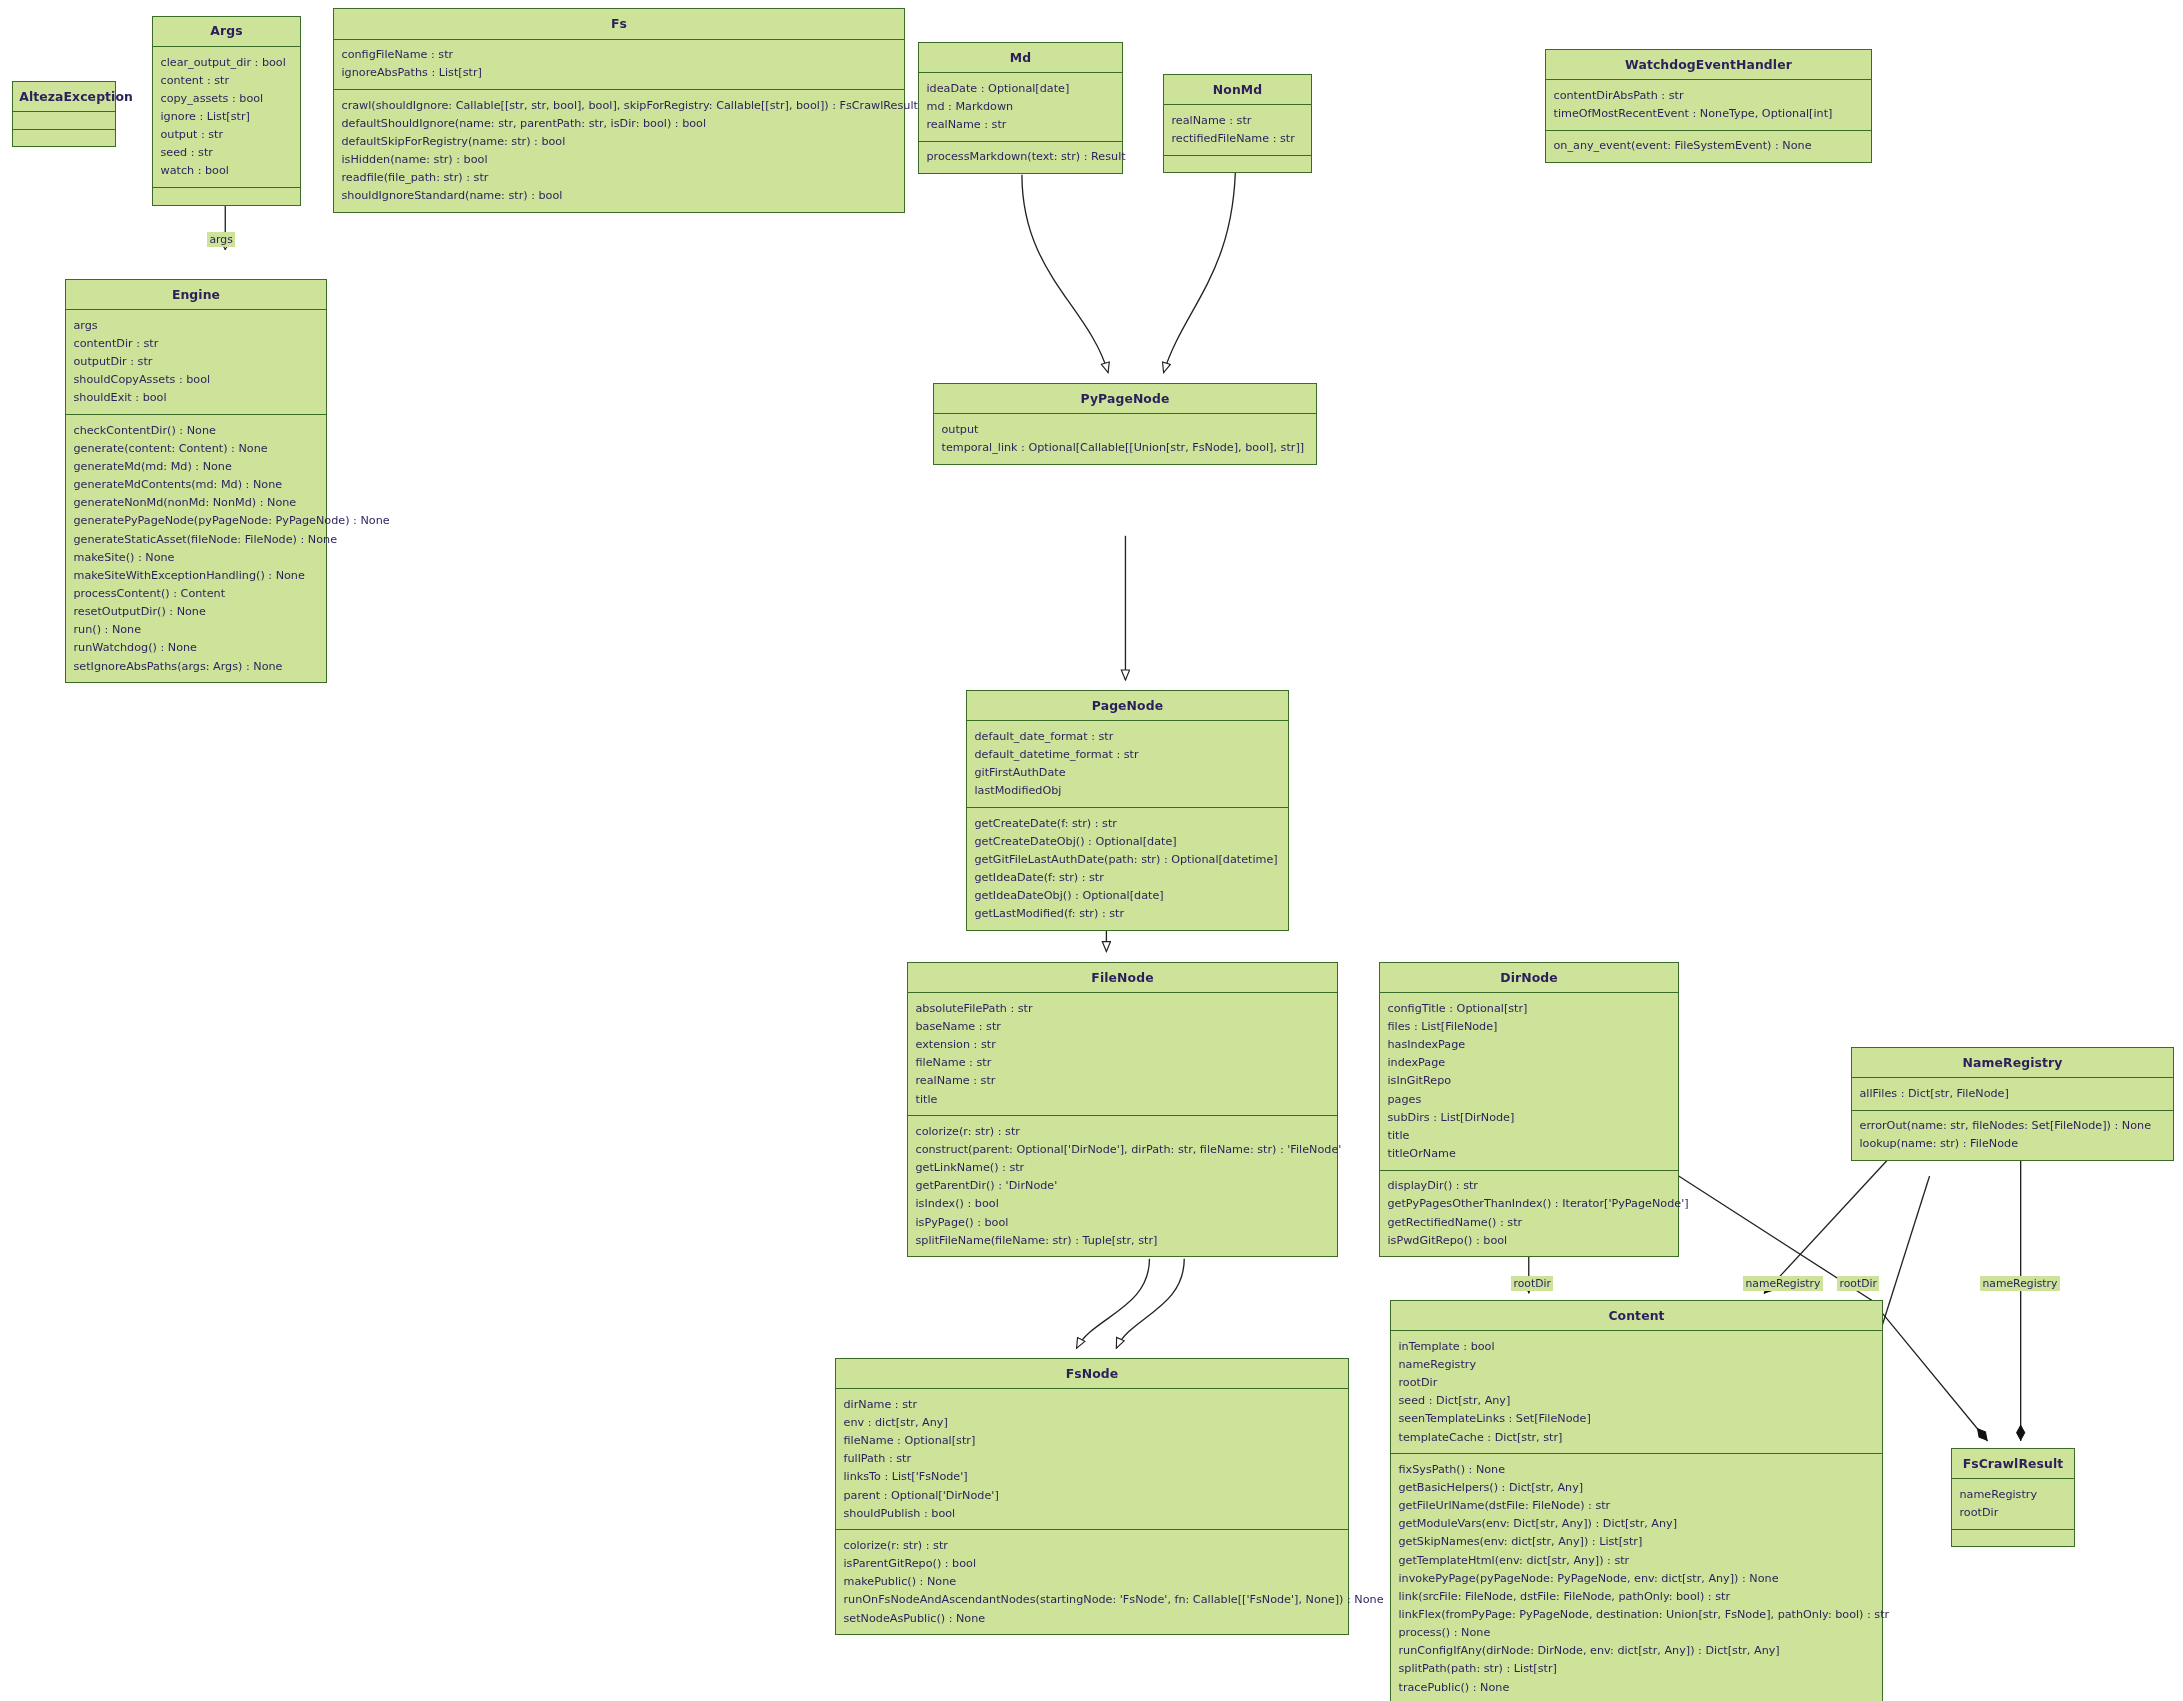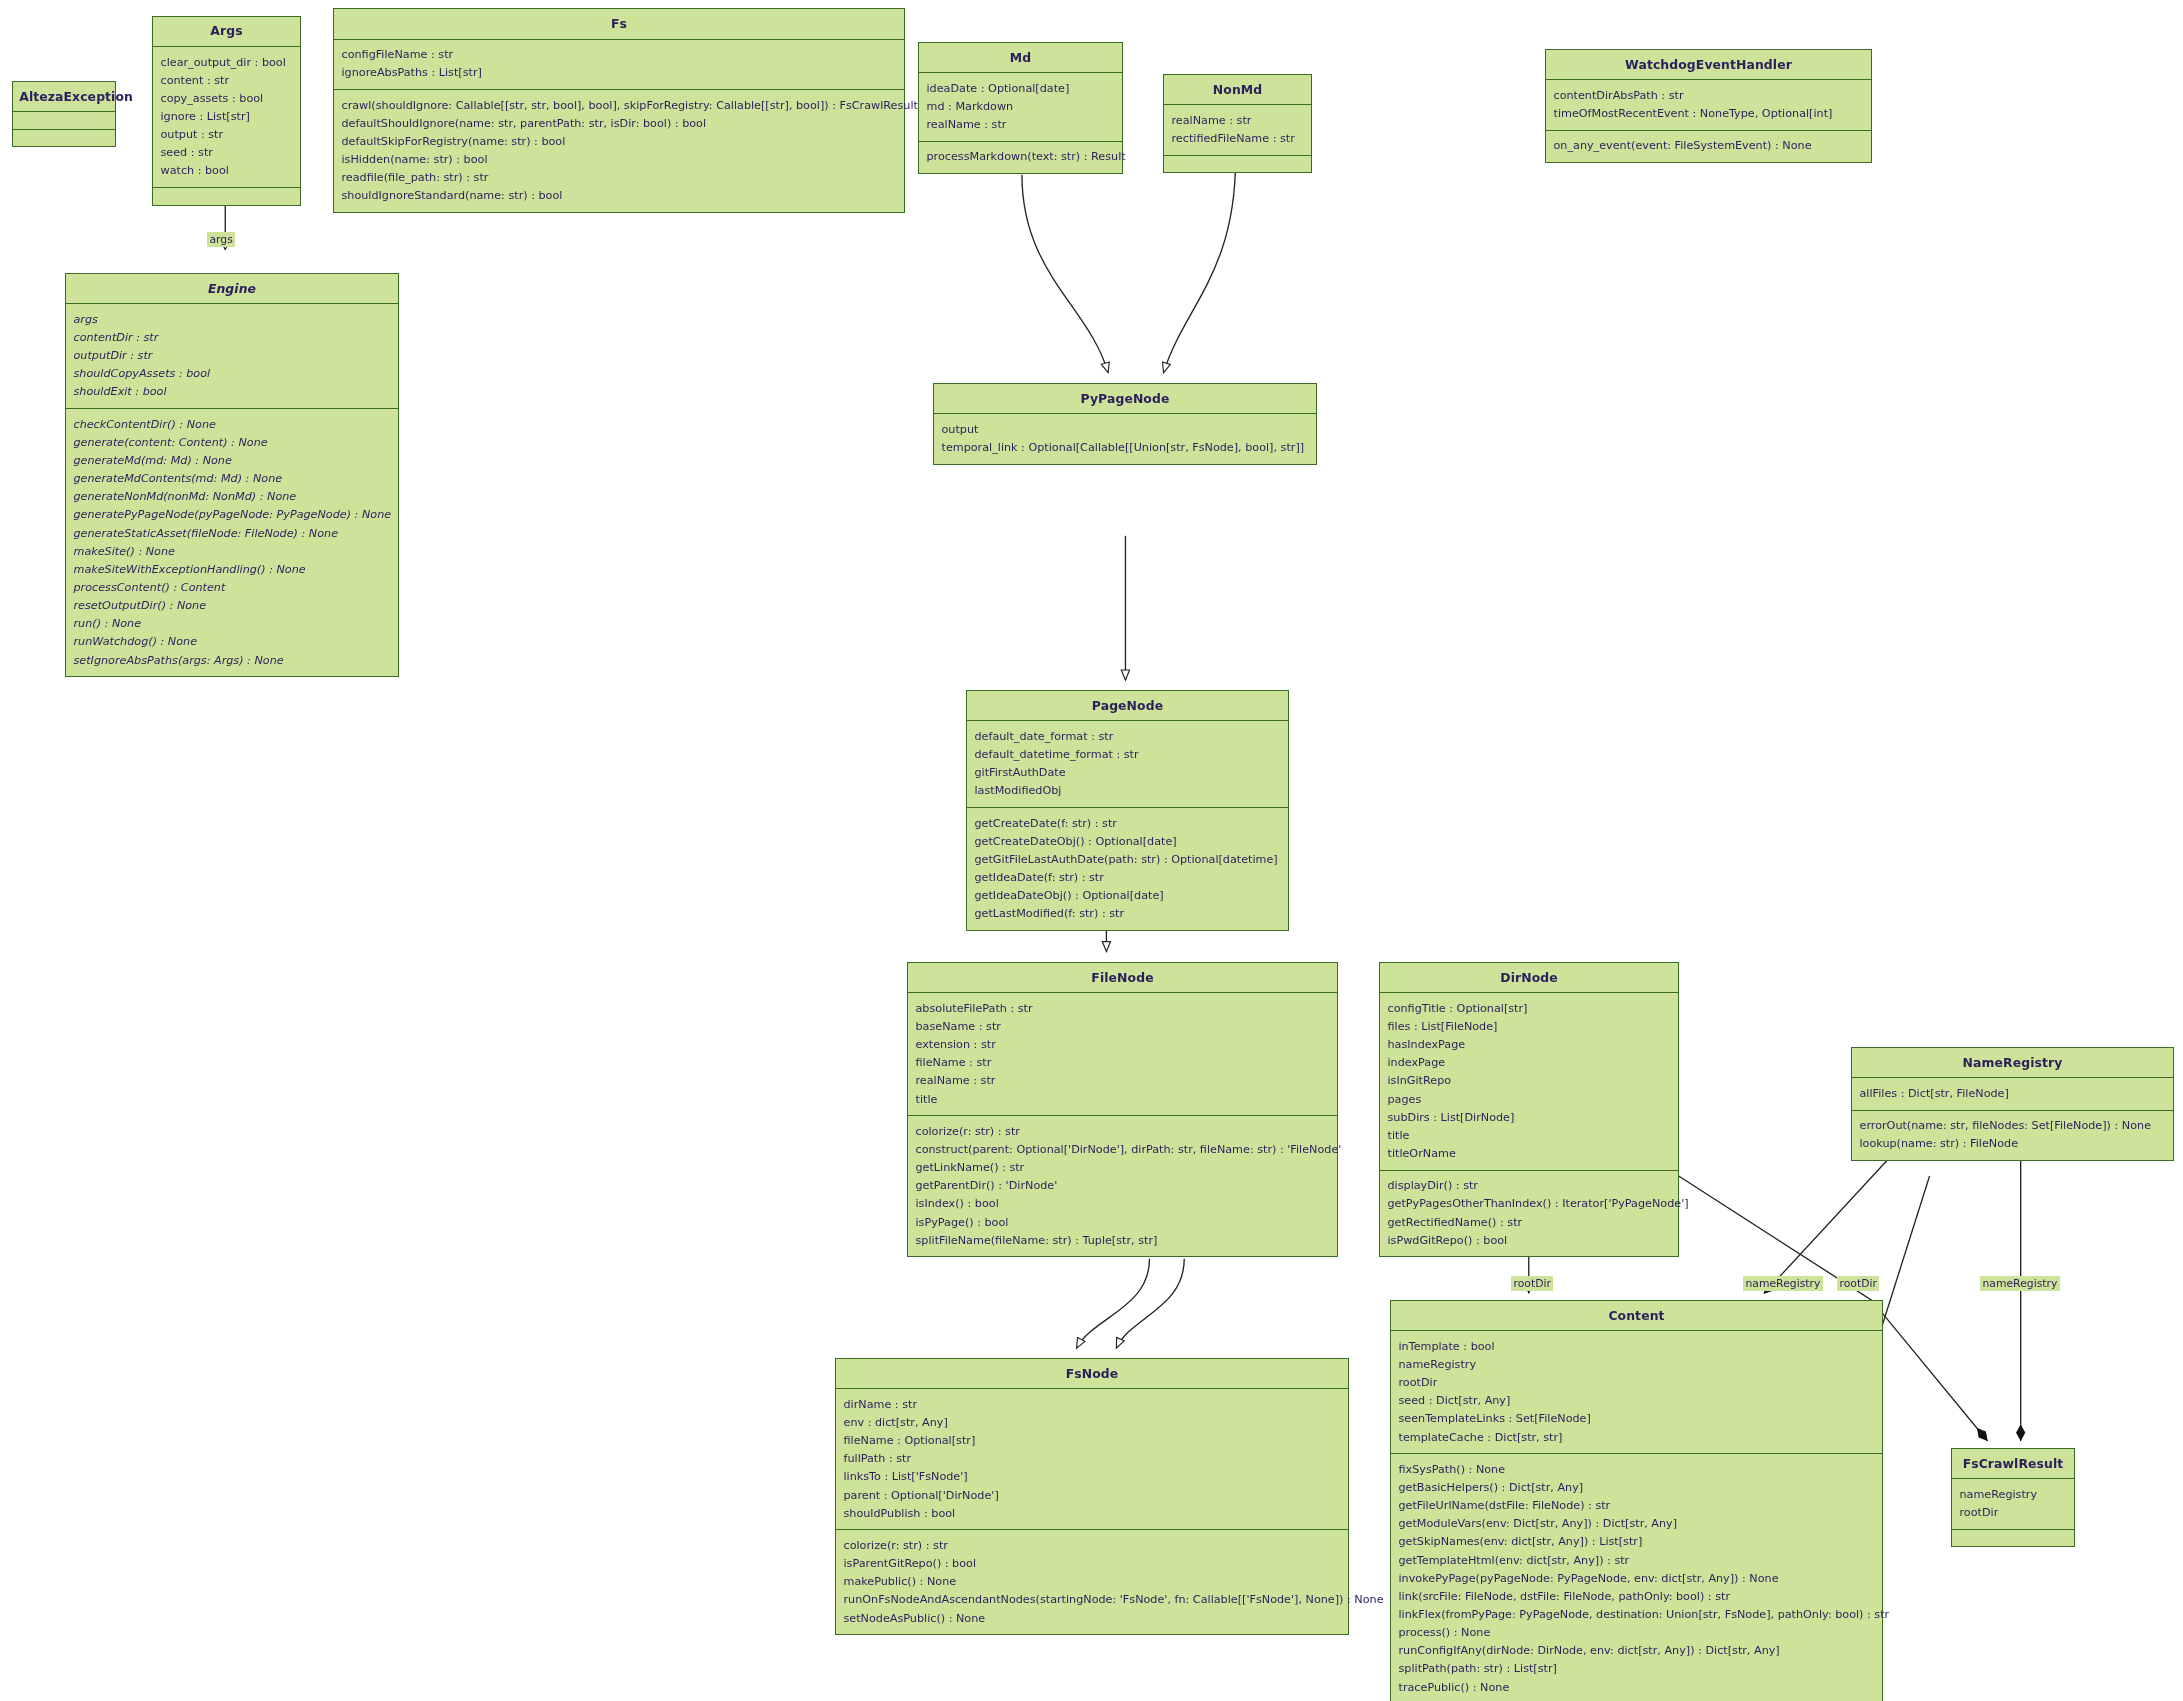--- a/index.html
+++ b/index.html
@@ -173,21 +173,21 @@
     <div class="uml-title">WatchdogEventHandler</div>
     <div class="uml-compartment uml-sep">
       <div class="uml-row">contentDirAbsPath : str</div>
       <div class="uml-row">timeOfMostRecentEvent : NoneType, Optional[int]</div>
     </div>
     <div class="uml-compartment uml-sep">
       <div class="uml-row">on_any_event(event: FileSystemEvent) : None</div>
     </div>
   </div>
 
-  <div class="umlbox" style="left:65px; top:273px; width:334px;font-style:italic;">
+  <div class="umlbox" style="left:65px; top:279px; width:262px;">
     <div class="uml-title">Engine</div>
     <div class="uml-compartment uml-sep">
       <div class="uml-row">args</div>
       <div class="uml-row">contentDir : str</div>
       <div class="uml-row">outputDir : str</div>
       <div class="uml-row">shouldCopyAssets : bool</div>
       <div class="uml-row">shouldExit : bool</div>
     </div>
     <div class="uml-compartment uml-sep">
       <div class="uml-row">checkContentDir() : None</div>

